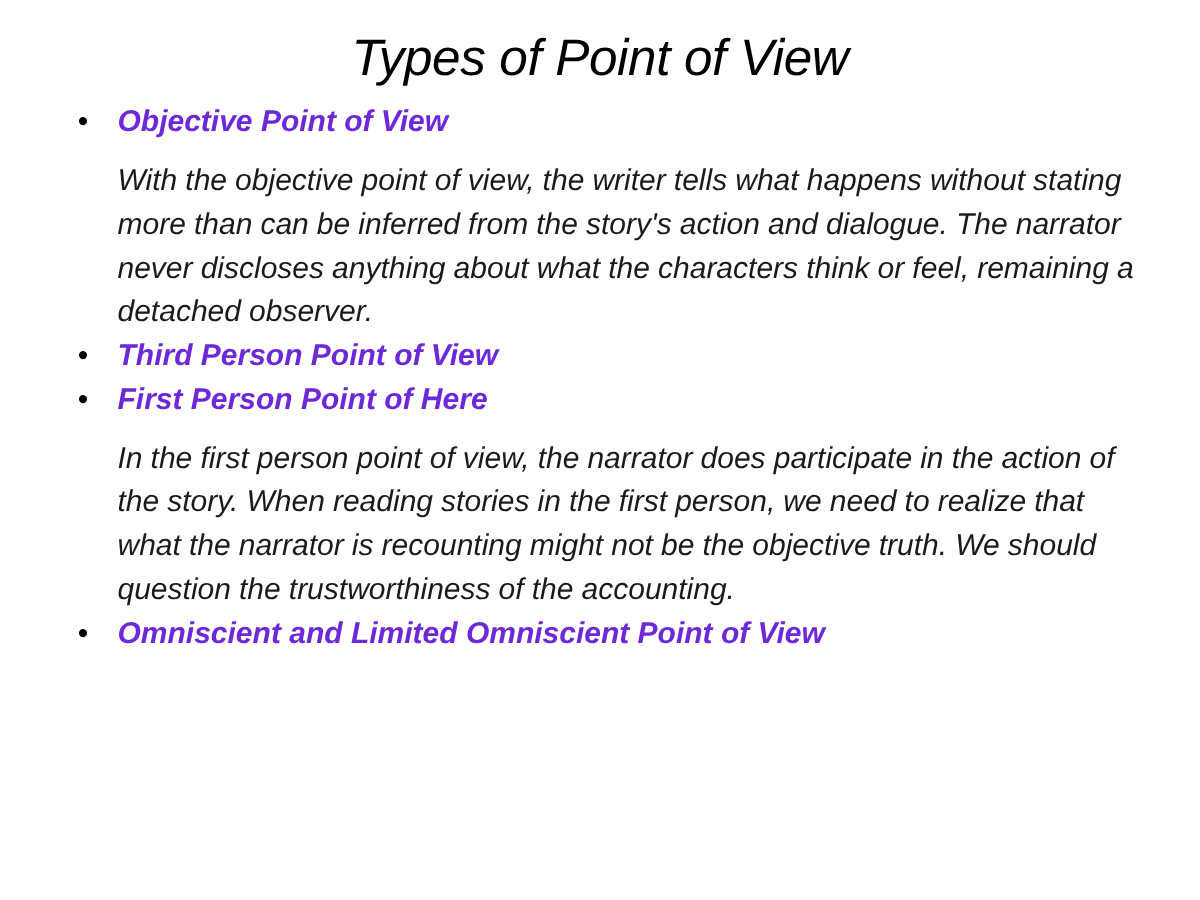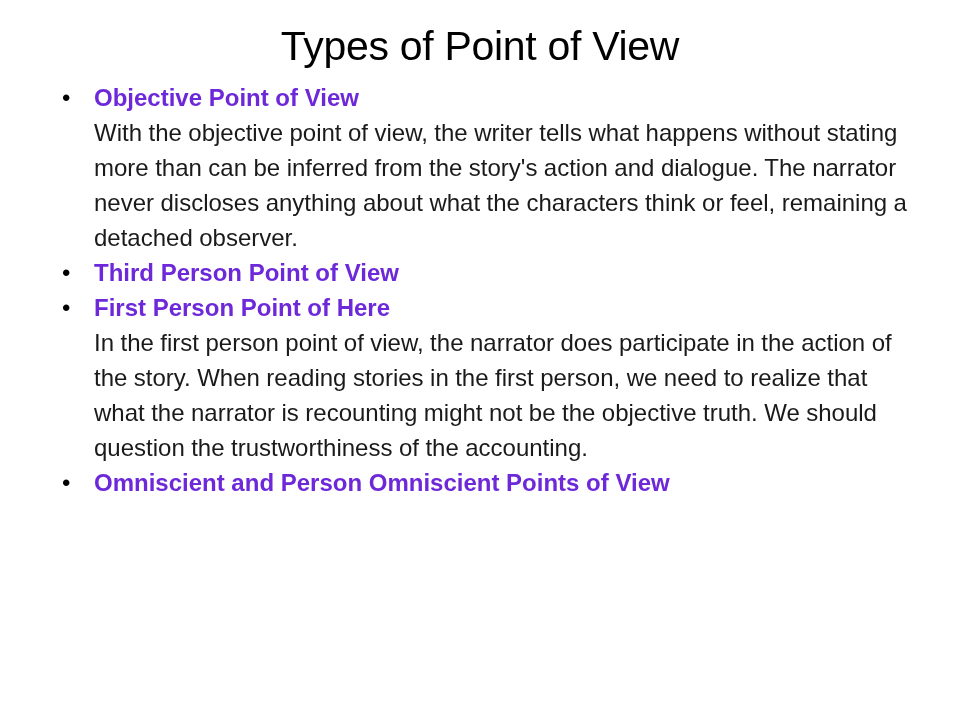--- a/index.html
+++ b/index.html
@@ -14,20 +14,21 @@
     color: #000000;
     overflow: hidden;
   }
 
   .slide {
     position: relative;
     width: 876px;
     height: 720px;
     background: #ffffff;
     box-sizing: border-box;
+    font-style: italic;
   }
 
   .slide-title {
     position: absolute;
     left: 0;
     top: 22px;
     width: 960px;
     text-align: center;
     font-size: 41px;
     font-weight: 400;
@@ -70,20 +71,21 @@
   }
 
   .bullet-body {
     font-size: 24px;
     font-weight: 400;
     line-height: 35px;
     color: #1a1a1a;
     max-width: 818px;
     text-align: left;
     word-spacing: -0.2px;
+    margin-top: 12px;
   }
 </style>
 </head>
 <body>
 
 <div class="slide">
 
   <div class="slide-title">Types of Point of View</div>
 
   <div class="body-area">
@@ -100,17 +102,17 @@
     </div>
 
     <div class="bullet-block">
       <span class="bullet-marker">•</span>
       <div class="bullet-heading">First Person Point of Here</div>
       <div class="bullet-body">In the first person point of view, the narrator does participate in the action of the story. When reading stories in the first person, we need to realize that what the narrator is recounting might not be the objective truth. We should question the trustworthiness of the accounting.</div>
     </div>
 
     <div class="bullet-block">
       <span class="bullet-marker">•</span>
-      <div class="bullet-heading">Omniscient and Person Omniscient Points of View</div>
+      <div class="bullet-heading">Omniscient and Limited Omniscient Point of View</div>
     </div>
 
   </div>
 </div>
 
 </body></html>

